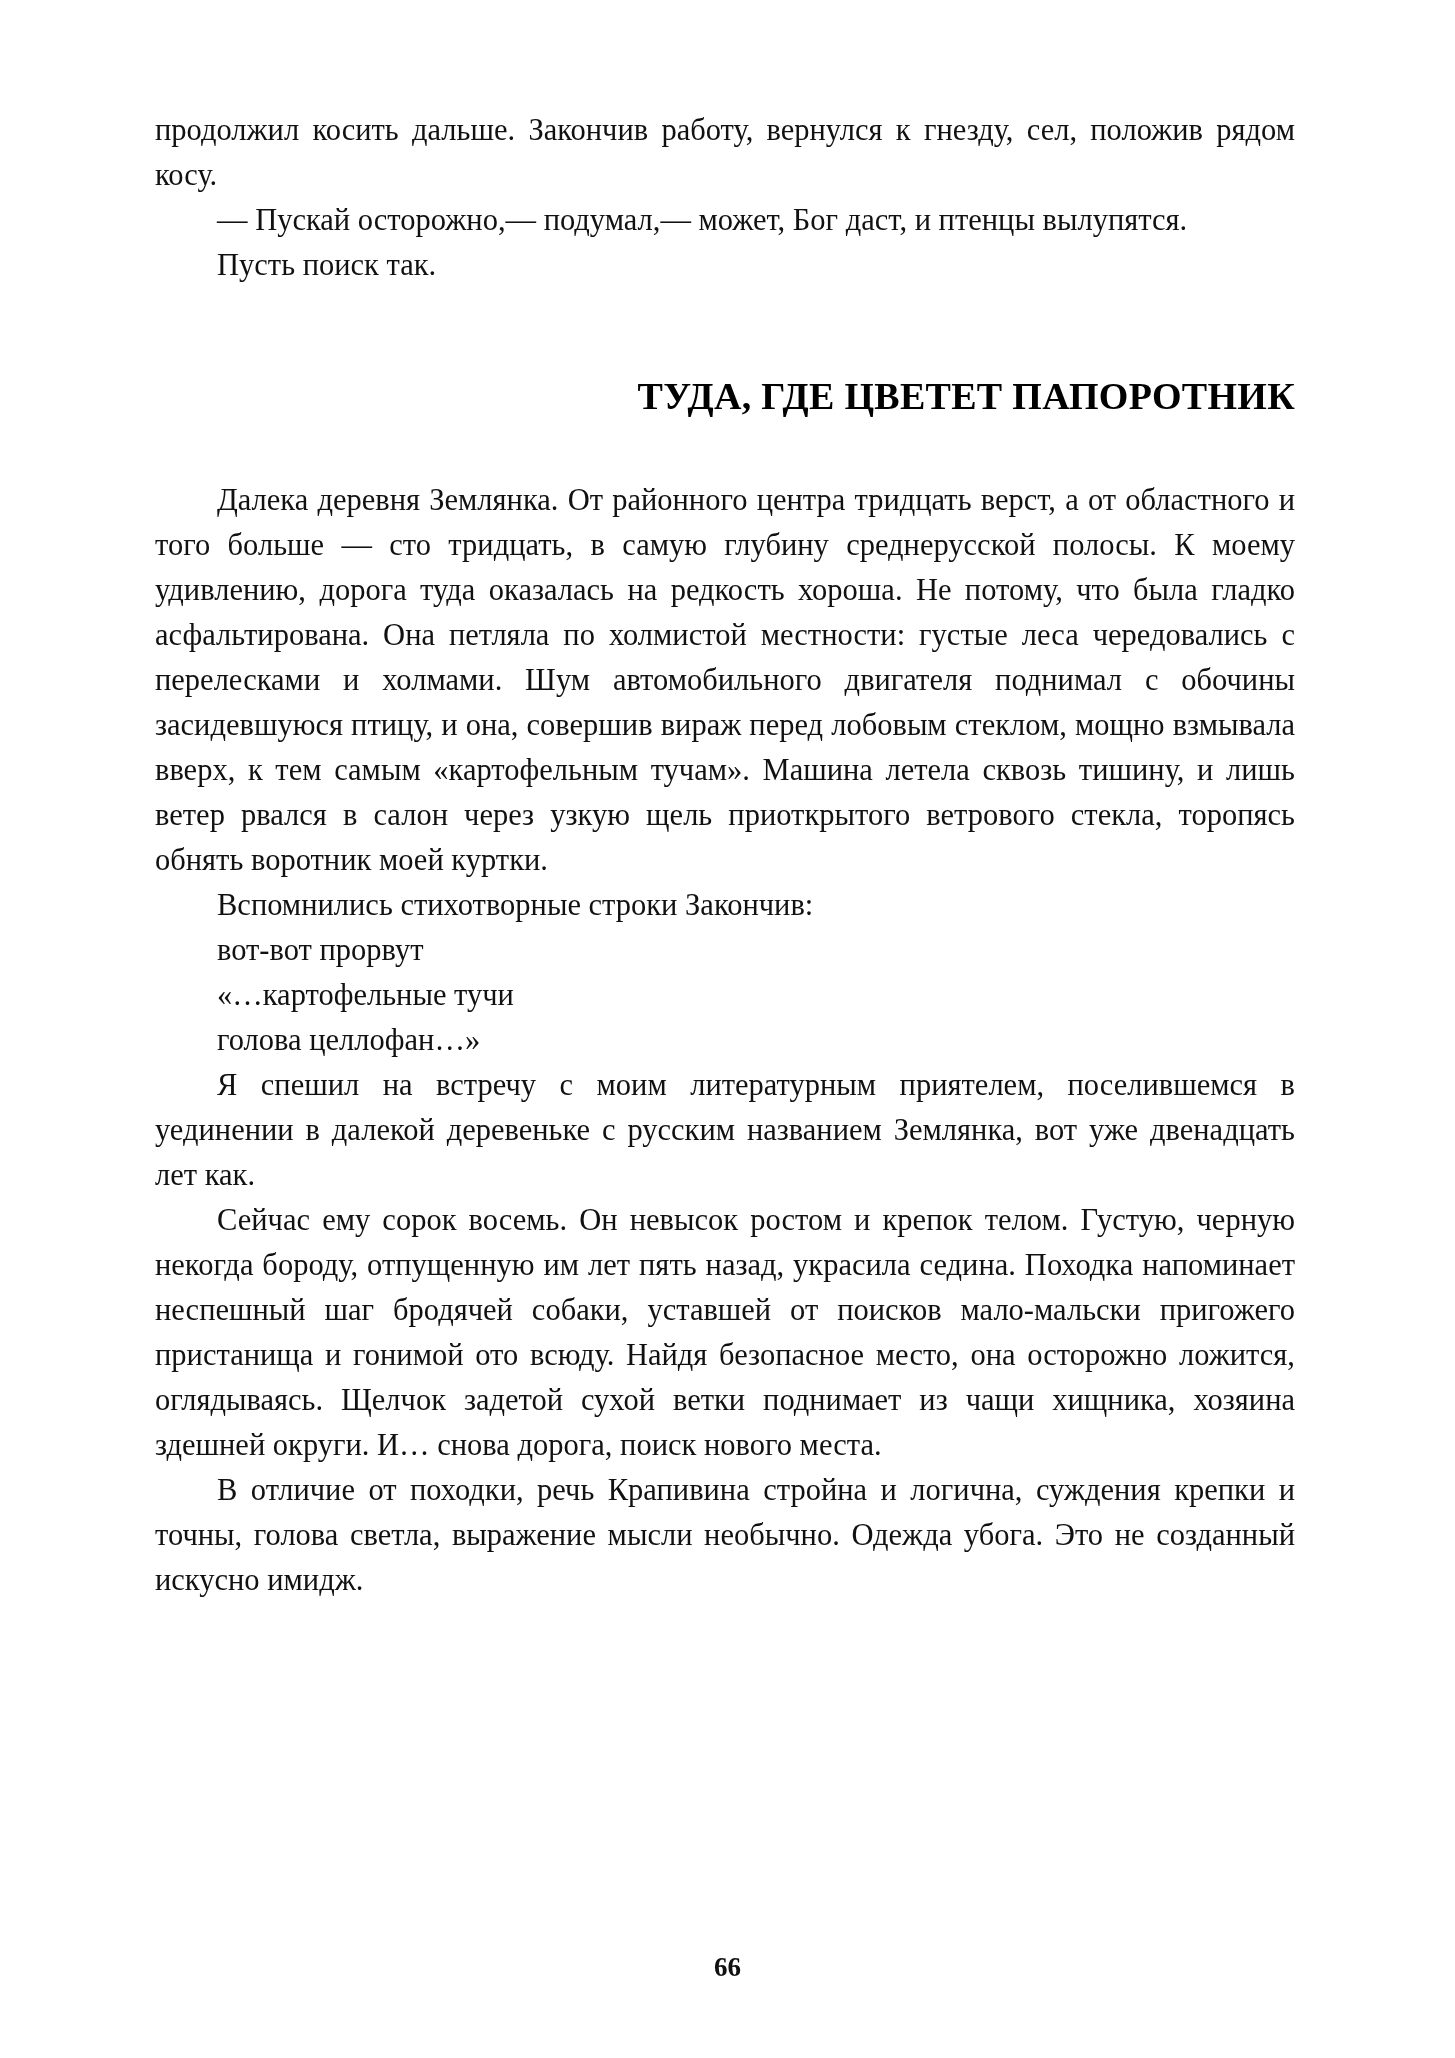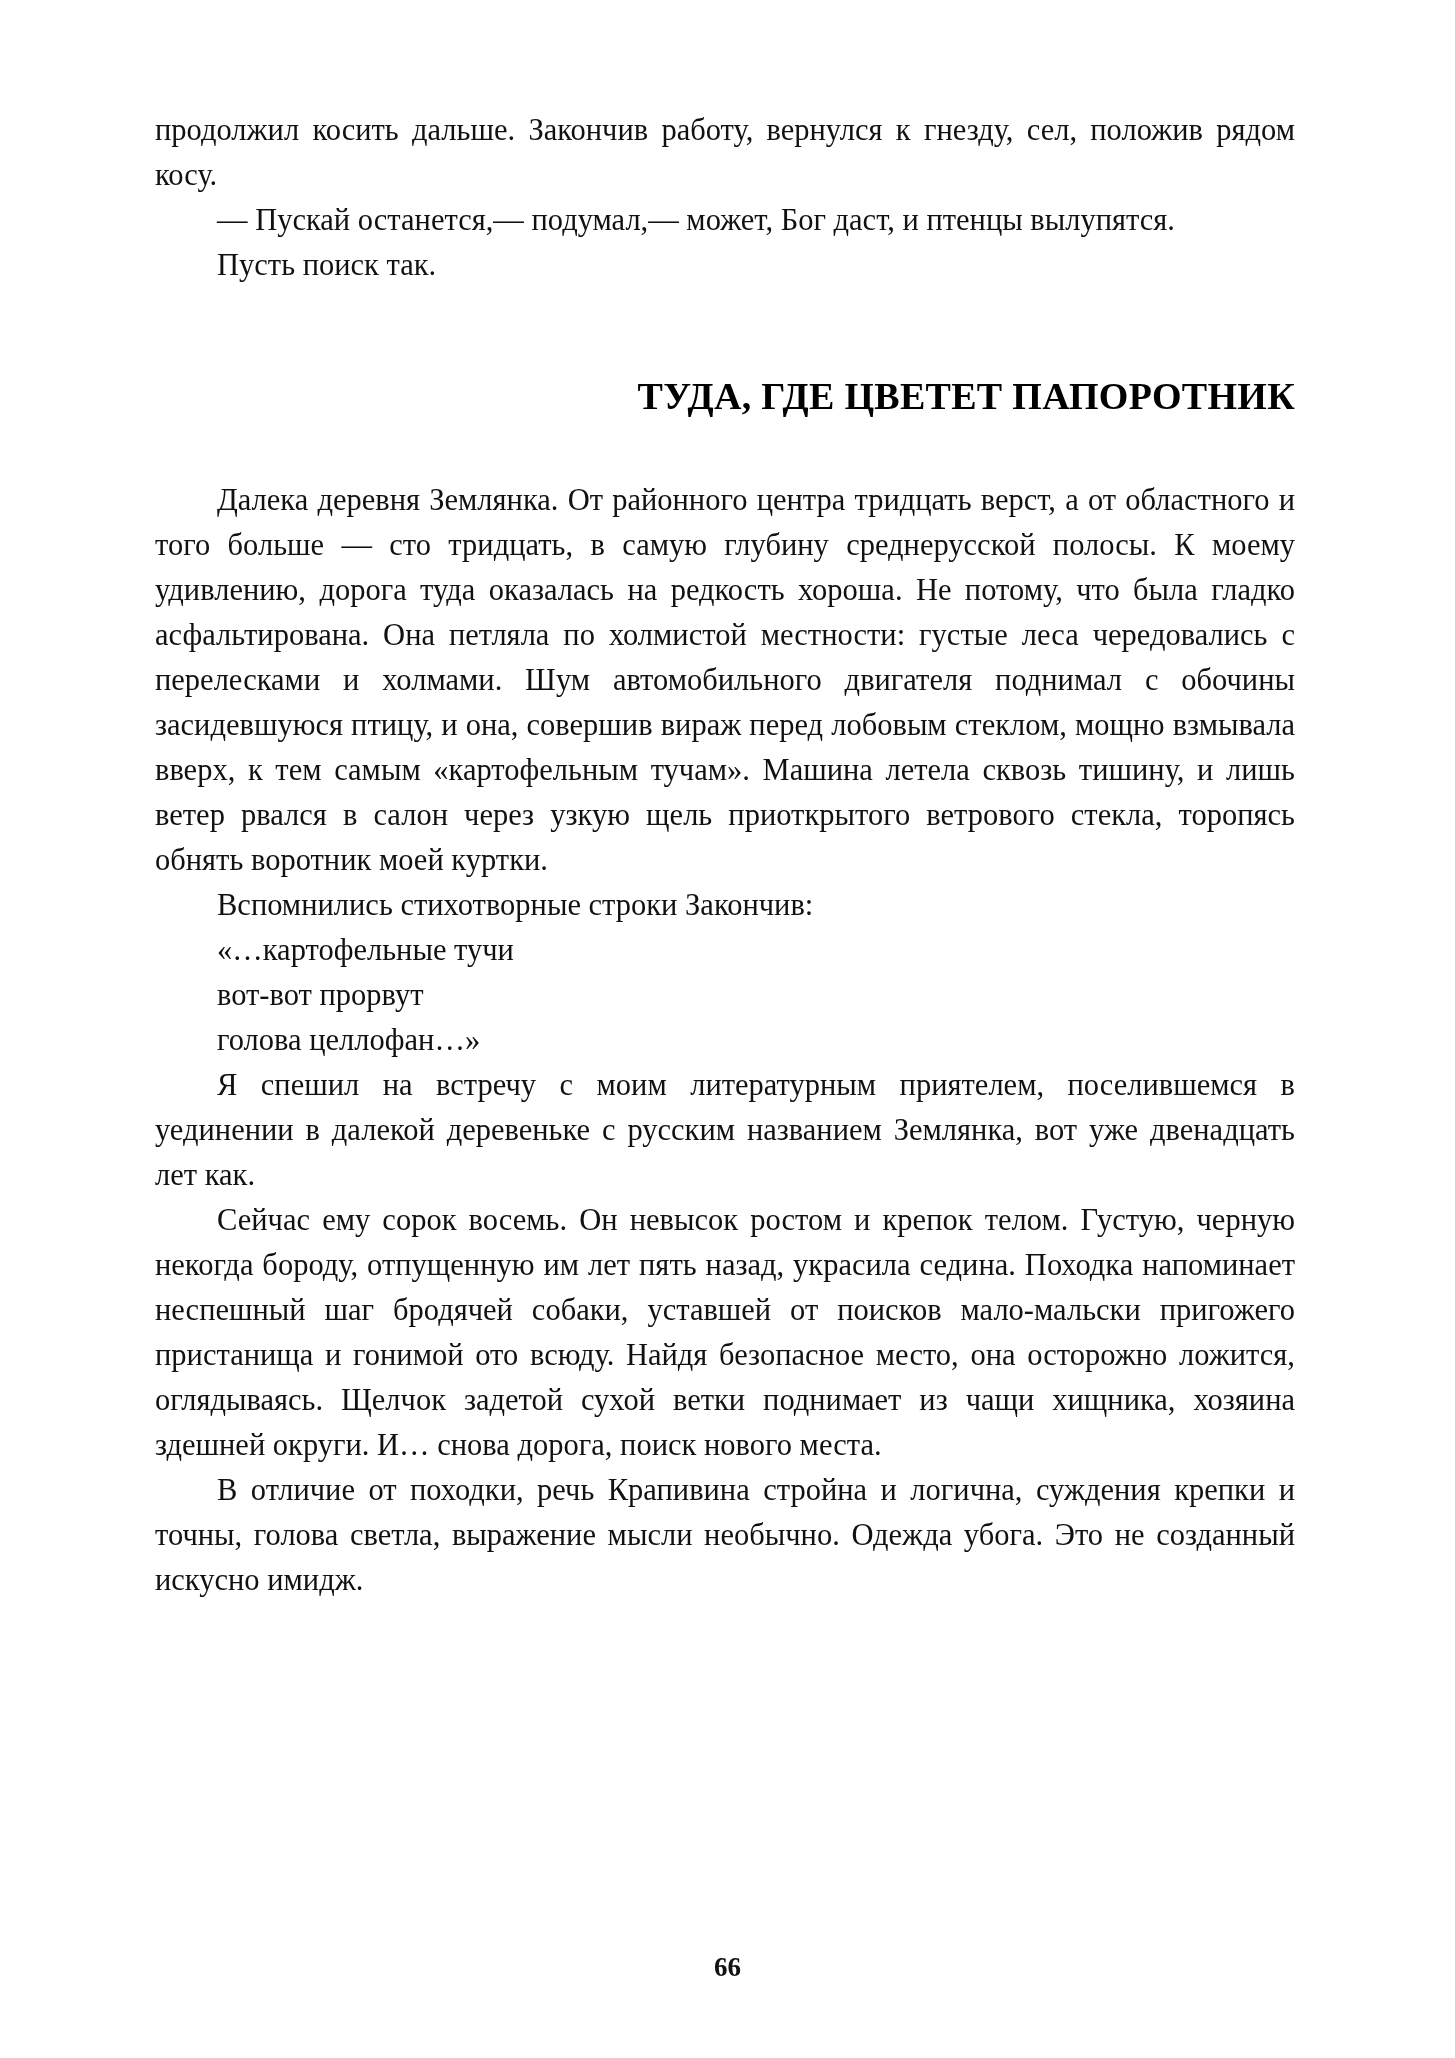--- a/index.html
+++ b/index.html
@@ -63,31 +63,31 @@
     font-weight: bold;
   }
 </style>
 </head>
 <body>
 
 <div class="page">
   <div class="content">
 
     <p class="noindent">продолжил косить дальше. Закончив работу, вернулся к гнезду, сел, положив рядом косу.</p>
-    <p class="indent">— Пускай останется,— подумал,— может, Бог даст, и птенцы вылупятся.</p>
+    <p class="indent">— Пускай осторожно,— подумал,— может, Бог даст, и птенцы вылупятся.</p>
     <p class="indent">Пусть поиск так.</p>
 
     <div class="gap-before-title"></div>
     <h1 class="chapter-title">ТУДА, ГДЕ ЦВЕТЕТ ПАПОРОТНИК</h1>
     <div class="gap-after-title"></div>
 
     <p class="indent">Далека деревня Землянка. От районного центра тридцать верст, а от областного и того больше — сто тридцать, в самую глубину среднерусской полосы. К моему удивлению, дорога туда оказалась на редкость хороша. Не потому, что была гладко асфальтирована. Она петляла по холмистой местности: густые леса чередовались с перелесками и холмами. Шум автомобильного двигателя поднимал с обочины засидевшуюся птицу, и она, совершив вираж перед лобовым стеклом, мощно взмывала вверх, к тем самым «картофельным тучам». Машина летела сквозь тишину, и лишь ветер рвался в салон через узкую щель приоткрытого ветрового стекла, торопясь обнять воротник моей куртки.</p>
     <p class="indent">Вспомнились стихотворные строки Закончив:</p>
+    <p class="verse">вот-вот прорвут</p>
     <p class="verse">«…картофельные тучи</p>
-    <p class="verse">вот-вот прорвут</p>
     <p class="verse">голова целлофан…»</p>
     <p class="indent">Я спешил на встречу с моим литературным приятелем, поселившемся в уединении в далекой деревеньке с русским названием Землянка, вот уже двенадцать лет как.</p>
     <p class="indent">Сейчас ему сорок восемь. Он невысок ростом и крепок телом. Густую, черную некогда бороду, отпущенную им лет пять назад, украсила седина. Походка напоминает неспешный шаг бродячей собаки, уставшей от поисков мало-мальски пригожего пристанища и гонимой ото всюду. Найдя безопасное место, она осторожно ложится, оглядываясь. Щелчок задетой сухой ветки поднимает из чащи хищника, хозяина здешней округи. И… снова дорога, поиск нового места.</p>
     <p class="indent">В отличие от походки, речь Крапивина стройна и логична, суждения крепки и точны, голова светла, выражение мысли необычно. Одежда убога. Это не созданный искусно имидж.</p>
 
   </div>
 
   <div class="folio">66</div>
 </div>
 

